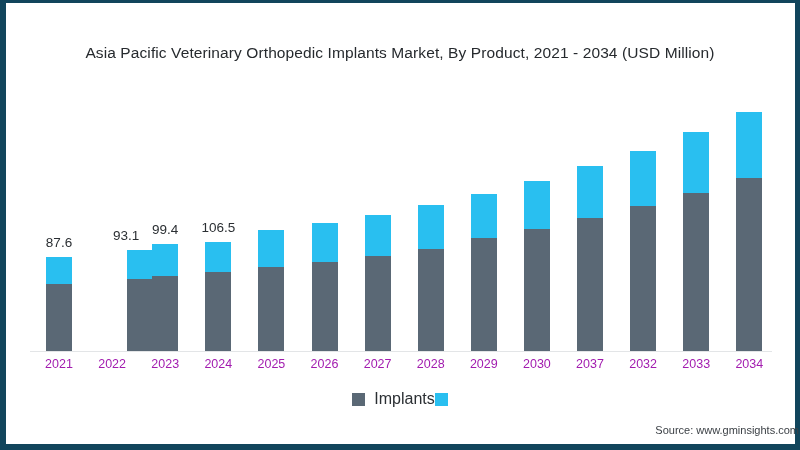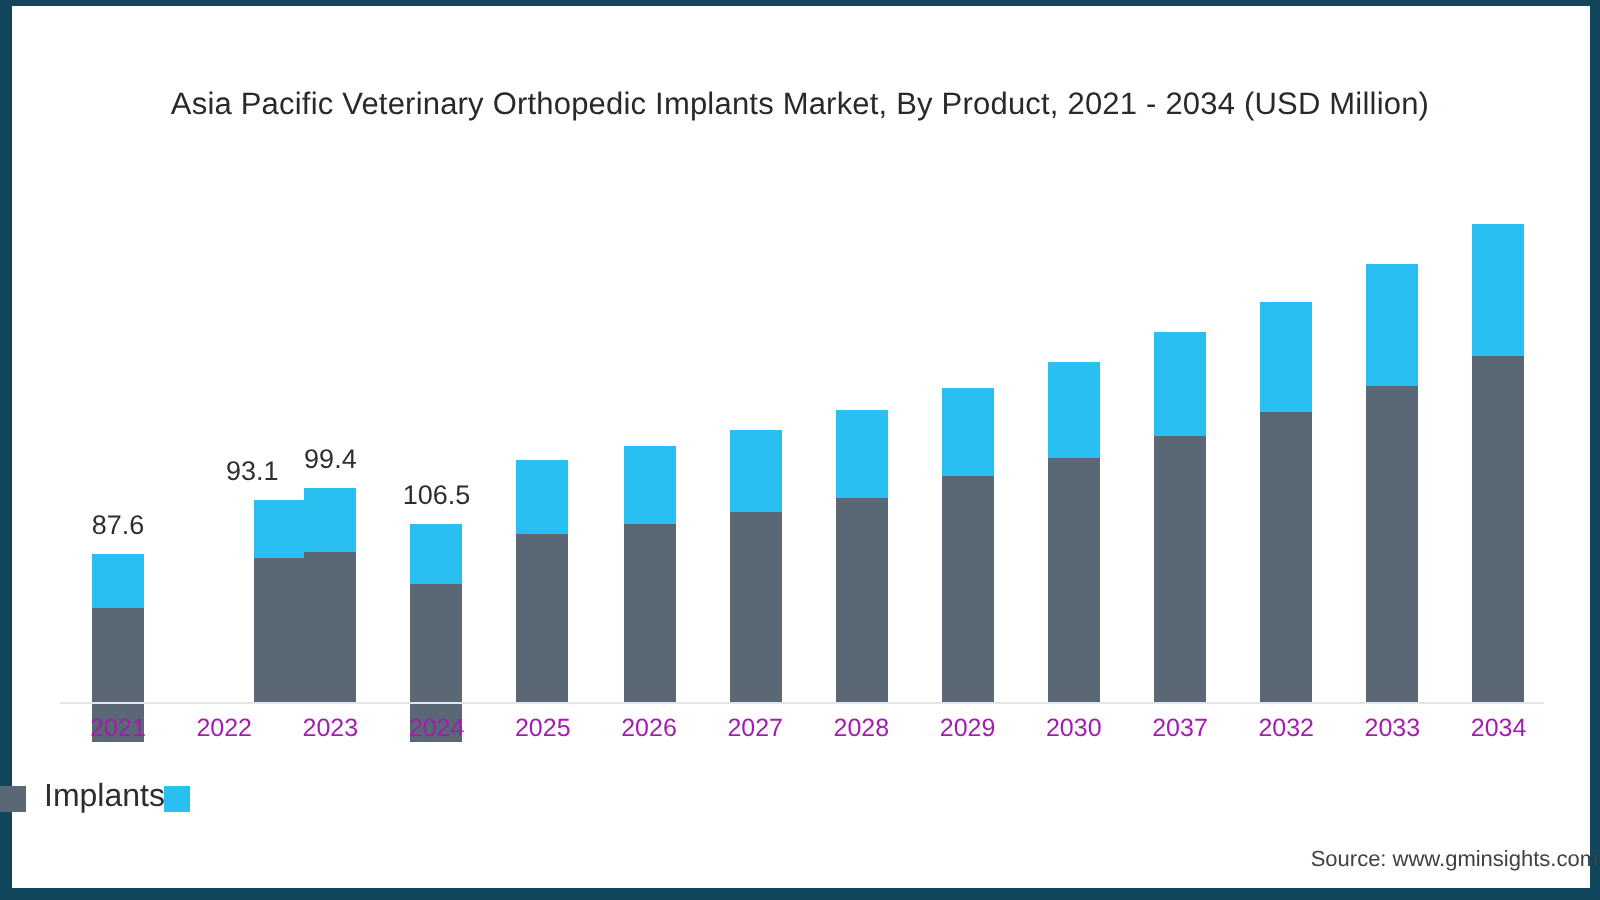--- a/index.html
+++ b/index.html
@@ -88,20 +88,21 @@
     font-size: 12.5px;
     color: #a21caf;
   }
 
   #legend {
     position: absolute;
     left: 0;
     top: 390px;
     width: 800px;
     display: flex;
+    justify-content: center;
     align-items: center;
   }
   .legend-item {
     display: flex;
     align-items: center;
     gap: 9px;
   }
   .legend-swatch {
     width: 13px;
     height: 13px;
@@ -126,36 +127,36 @@
 <div id="frame">
 
   <div class="border-left"></div>
   <div class="border-right"></div>
   <div class="border-top"></div>
   <div class="border-bottom"></div>
 
   <div id="chart-title">Asia Pacific Veterinary Orthopedic Implants Market, By Product, 2021 - 2034 (USD Million)</div>
 
   <div id="plot">
-      <div class="bar-group" style="left: 16px; height: 74px;">
+      <div class="bar-group" style="left: 16px; height: 94px;">
         <div class="seg seg-instruments" style="background: rgb(41, 191, 240); height: 27px;"></div>
         <div class="seg seg-implants" style="background: rgb(90, 104, 117); height: 67px;"></div>
         <div class="bar-value">87.6</div>
       </div>
       <div class="bar-group" style="left: 69.1px; height: 101px; padding-left: 28px;">
         <div class="seg seg-instruments" style="background: rgb(41, 191, 240); height: 29px;"></div>
         <div class="seg seg-implants" style="background: rgb(90, 104, 117); height: 72px;"></div>
         <div class="bar-value">93.1</div>
       </div>
       <div class="bar-group" style="left: 122.2px; height: 107px;">
         <div class="seg seg-instruments" style="background: rgb(41, 191, 240); height: 32px;"></div>
         <div class="seg seg-implants" style="background: rgb(90, 104, 117); height: 75px;"></div>
         <div class="bar-value">99.4</div>
       </div>
-      <div class="bar-group" style="left: 175.3px; height: 89px;">
+      <div class="bar-group" style="left: 175.3px; height: 109px;">
         <div class="seg seg-instruments" style="background: rgb(41, 191, 240); height: 30px;"></div>
         <div class="seg seg-implants" style="background: rgb(90, 104, 117); height: 79px;"></div>
         <div class="bar-value">106.5</div>
       </div>
       <div class="bar-group" style="left: 228.4px; height: 121px;">
         <div class="seg seg-instruments" style="background: rgb(41, 191, 240); height: 37px;"></div>
         <div class="seg seg-implants" style="background: rgb(90, 104, 117); height: 84px;"></div>
       </div>
       <div class="bar-group" style="left: 281.5px; height: 128px;">
         <div class="seg seg-instruments" style="background: rgb(41, 191, 240); height: 39px;"></div>

